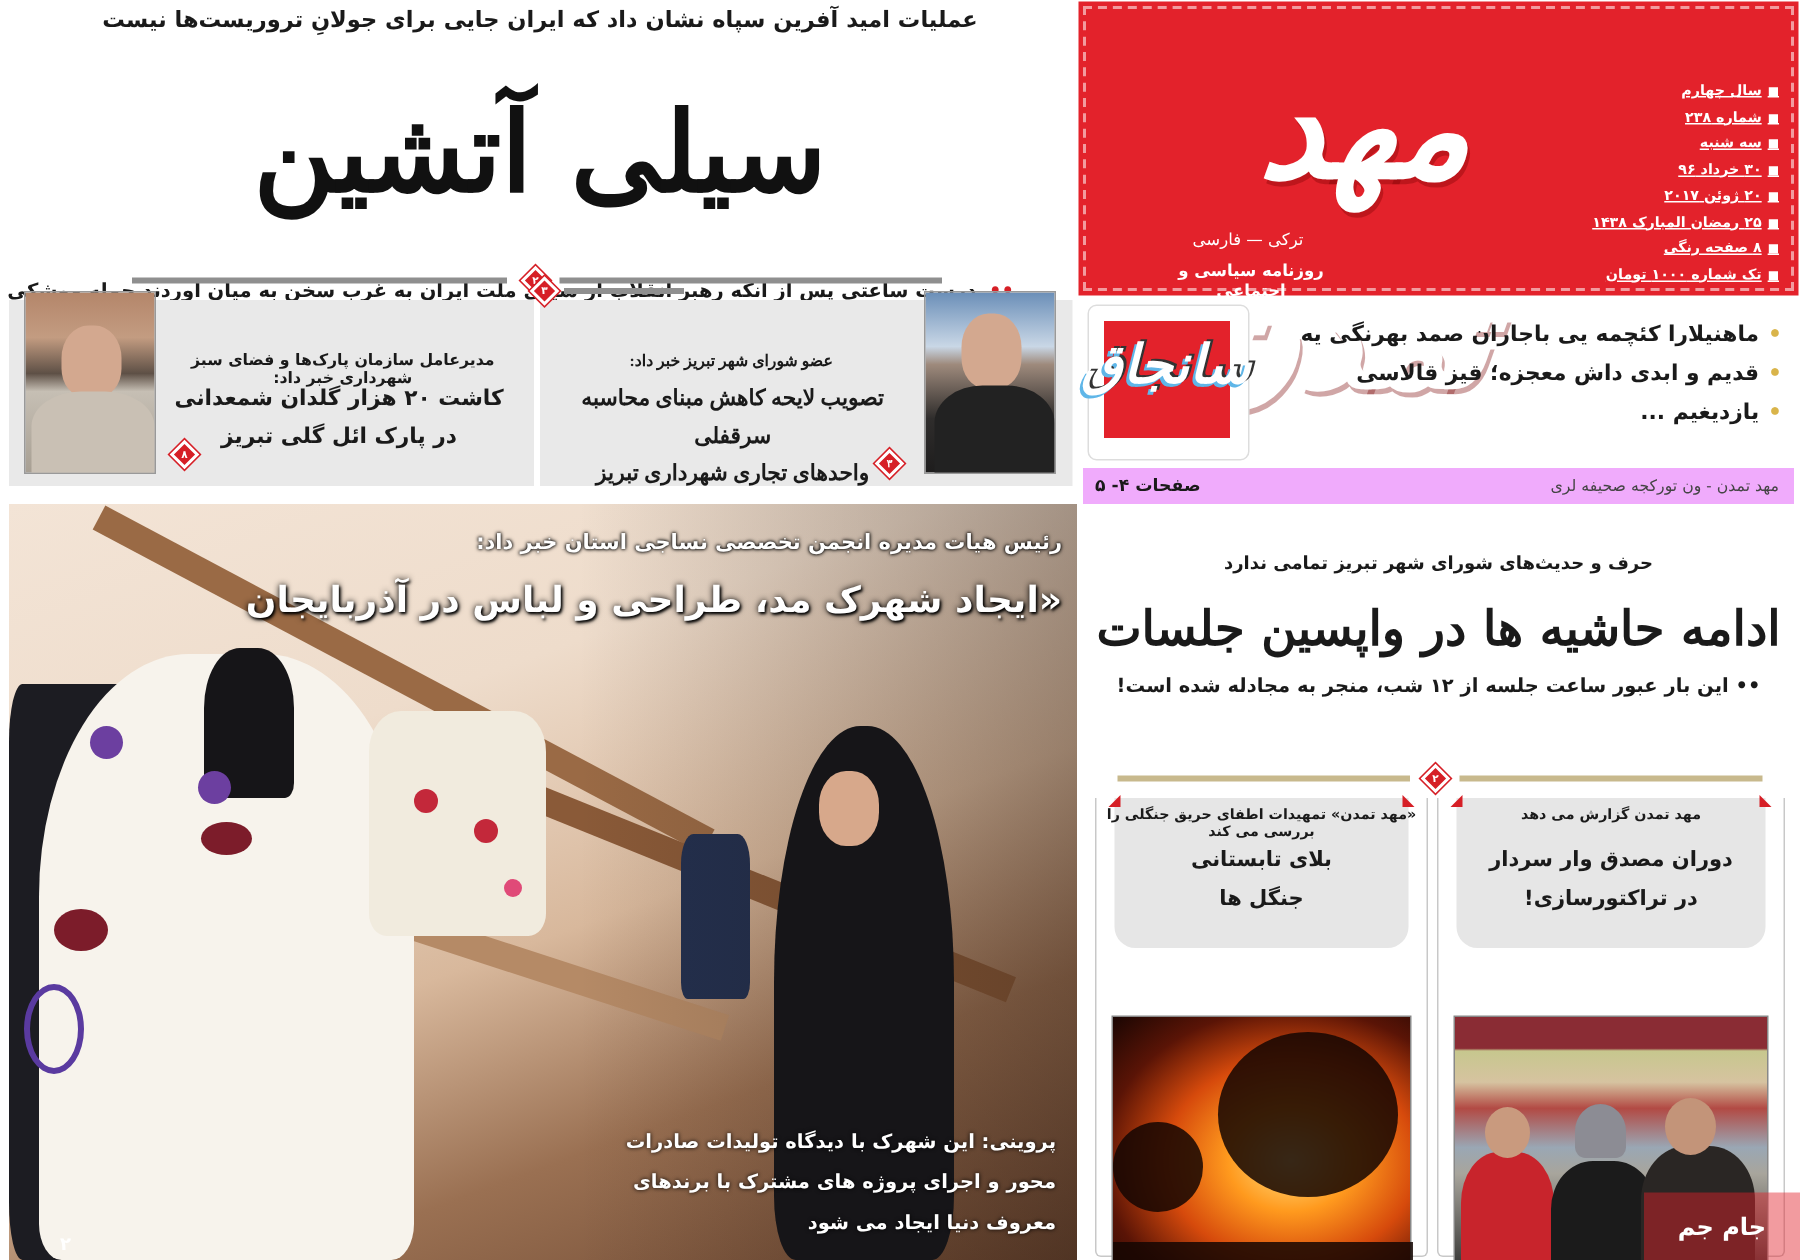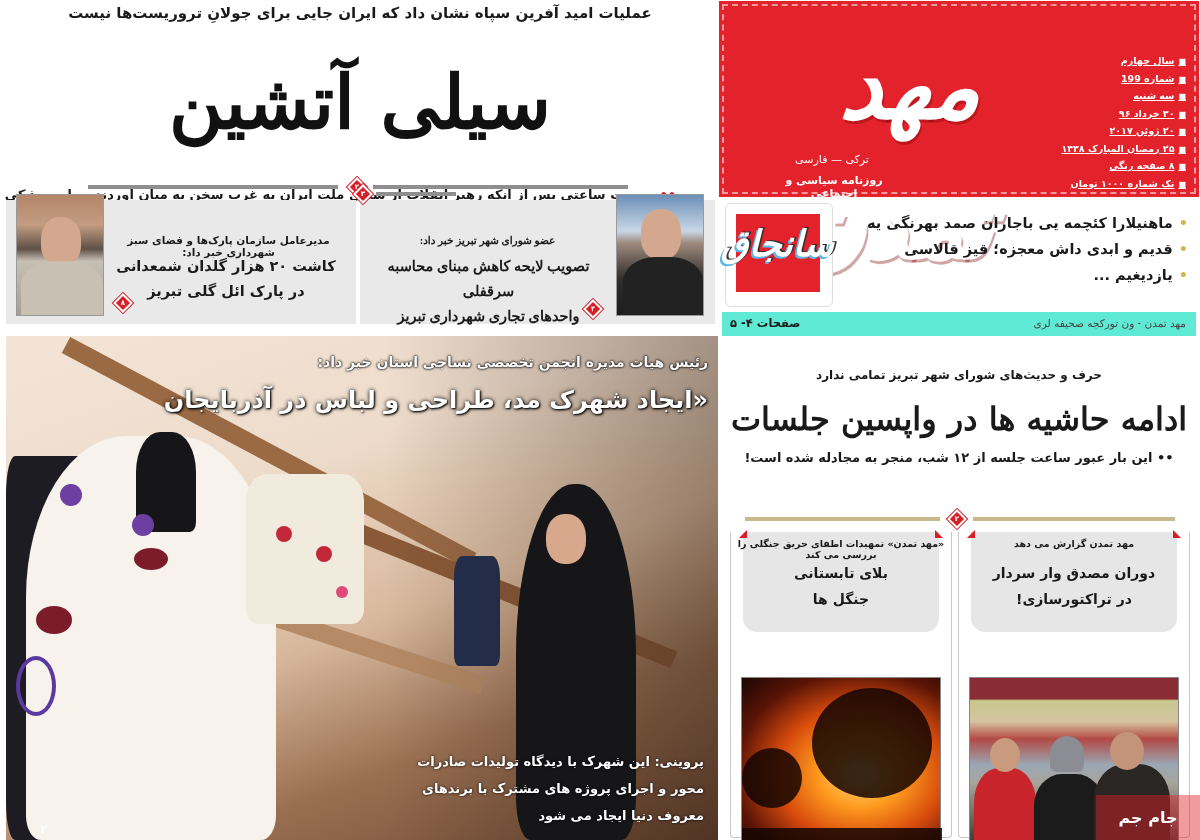--- a/index.html
+++ b/index.html
@@ -42,21 +42,21 @@
   .face { position: absolute; border-radius: 45% 45% 40% 40%; background: #d3a88f; }
   .suit { position: absolute; border-radius: 40% 40% 0 0; }
 
   
   #bullets { left: 840px; top: 210px; width: 348px; list-style: none; direction: rtl; }
   #bullets li { font-size: 14.5px; font-weight: bold; height: 26px; line-height: 26px; text-align: right; }
   #bullets li::before { content: "•"; color: #d9b44a; margin-left: 6px; }
   #sanjaq-logo { left: 725px; top: 203px; width: 108px; height: 104px; background: #fff; border: 1px solid #ddd; border-radius: 6px; }
   #sanjaq-logo .red { position: absolute; left: 10px; top: 10px; width: 84px; height: 78px; background: #e3222b; }
   #sanjaq-logo .txt { position: absolute; left: 0; top: 18px; width: 108px; text-align: center; color: #fff; font-family: "DejaVu Serif", serif; font-size: 36px; font-weight: bold; font-style: italic; text-shadow: -2px 2px 0 #5fb6e8, 2px -1px 0 #333; }
-  #sanjaq-strip { left: 722px; top: 312px; width: 474px; height: 24px; background: #5eead4; }
+  #sanjaq-strip { left: 722px; top: 312px; width: 474px; height: 24px; background: #f0abfc; }
   #sanjaq-strip .l { position: absolute; left: 8px; top: 4px; font-size: 11.5px; font-weight: bold; direction: rtl; }
   #sanjaq-strip .r { position: absolute; right: 10px; top: 5px; font-size: 10.5px; font-family: "DejaVu Serif", serif; color: #444; direction: rtl; }
 
   
   #r-kicker { left: 722px; top: 368px; width: 474px; text-align: center; font-size: 12px; font-weight: bold; }
   #r-title { left: 722px; top: 392px; width: 474px; text-align: center; font-family: "DejaVu Serif", serif; font-size: 32px; font-weight: bold; line-height: 54px; }
   #r-summary { left: 722px; top: 450px; width: 474px; text-align: center; font-size: 13px; font-weight: bold; direction: rtl; }
 
   
   .card { position: absolute; border: 1px solid #c8c8c8; border-top: none; border-radius: 0 0 4px 4px; background: #fff; }
@@ -89,21 +89,21 @@
 </style>
 </head>
 <body>
 
 <div id="masthead" class="abs">
   <div class="logo rtl">مهد تمدن</div>
   <div class="tagline1 rtl">ترکی — فارسی</div>
   <div class="tagline2 rtl">روزنامه سیاسی و اجتماعی</div>
   <ul class="meta">
     <li>سال چهارم</li>
-    <li>شماره 199</li>
+    <li>شماره ۲۳۸</li>
     <li>سه شنبه</li>
     <li>۳۰ خرداد ۹۶</li>
     <li>۲۰ ژوئن ۲۰۱۷</li>
     <li>۲۵ رمضان المبارک ۱۴۳۸</li>
     <li>۸ صفحه رنگی</li>
     <li>تک شماره ۱۰۰۰ تومان</li>
   </ul>
 </div>
 
 <div id="lead-kicker" class="abs rtl">عملیات امید آفرین سپاه نشان داد که ایران جایی برای جولانِ تروریست‌ها نیست</div>

